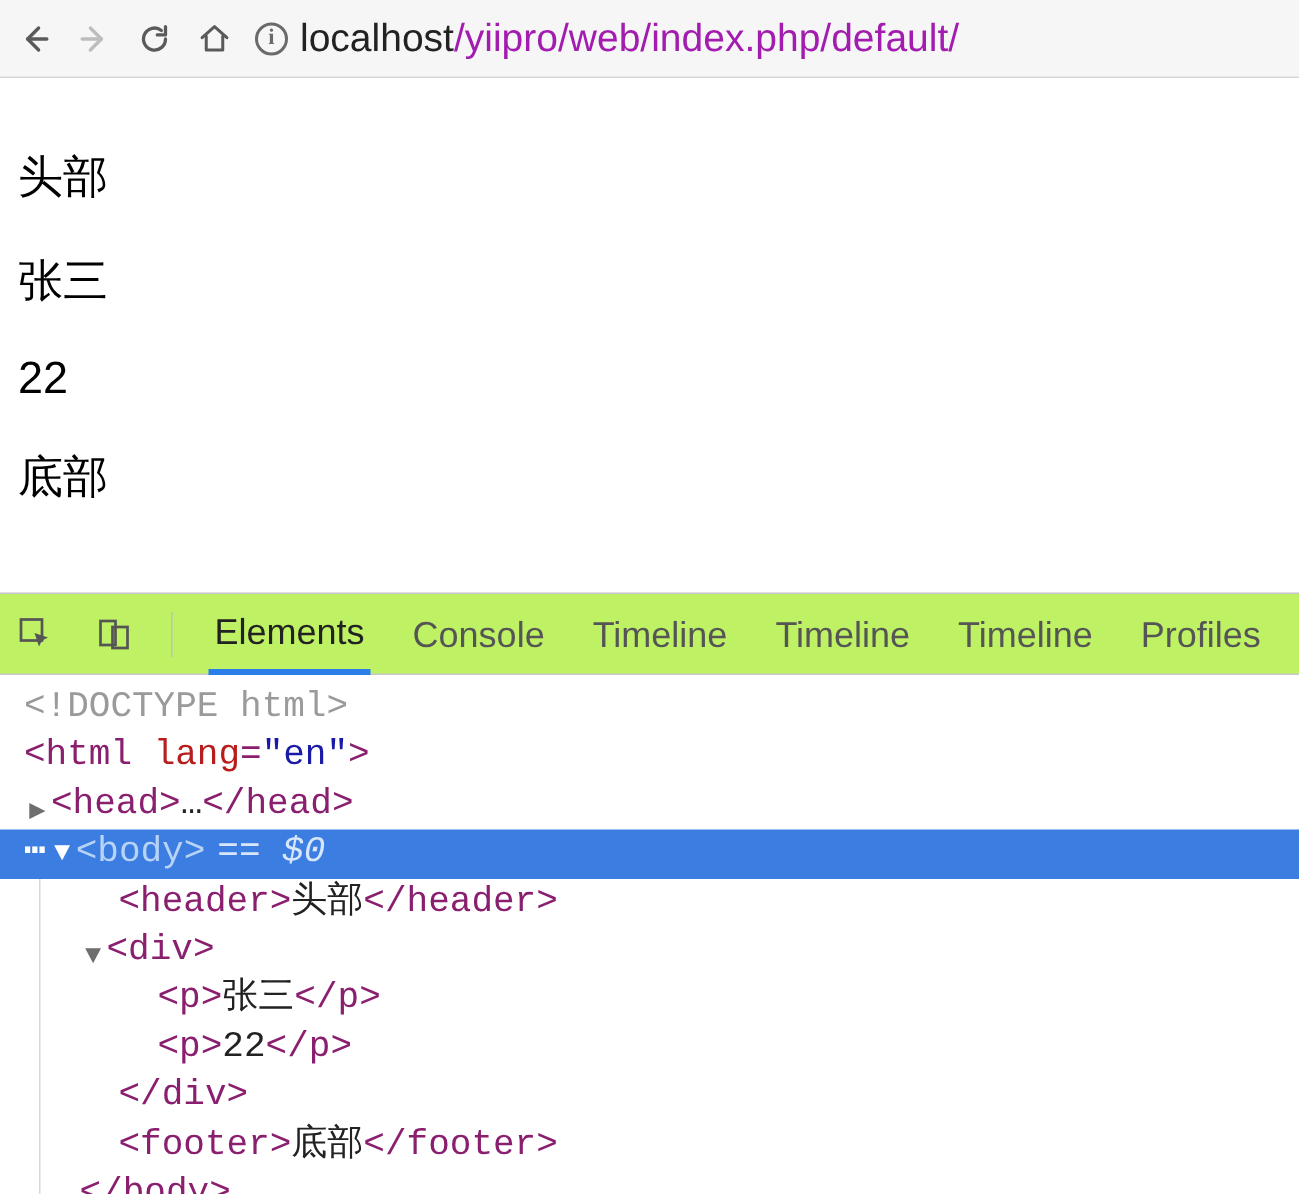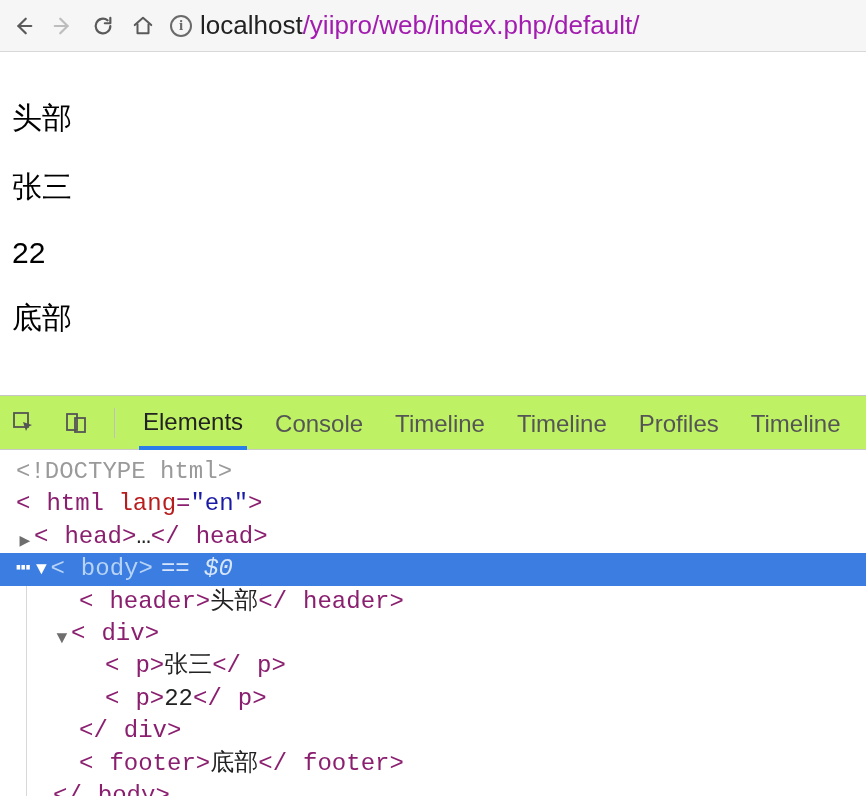--- a/index.html
+++ b/index.html
@@ -100,21 +100,21 @@
     line-height: 1.35;
   }
   .row {
     display: flex;
     align-items: flex-end;
     white-space: pre;
   }
   .indent1 { padding-left: 26px; }
   .indent2 { padding-left: 52px; }
   .indent3 { padding-left: 78px; }
-  .tag-name { color: #8a1f6f; margin-left: 16px; }
+  .tag-name { color: #8a1f6f; }
   .angle { color: #8a1f6f; }
   .attr-name { color: #b91c1c; }
   .attr-val { color: #1a1aa6; }
   .text-node { color: #222; }
   .doctype { color: #9a9a9a; }
   .line { position: relative; }
   .tri { color: #6e6e6e; font-size: 18px; display: inline-block; width: 18px; text-align: center; }
   .hl {
     background: #3b7de0;
     color: #fff;
@@ -186,22 +186,22 @@
       <svg viewBox="0 0 24 24" fill="none" stroke="currentColor" stroke-width="1.8">
           <rect x="3" y="3" width="10" height="16"></rect>
           <rect x="11" y="7" width="10" height="14"></rect>
         </svg>
     </div>
     <div class="dt-sep"></div>
     <div class="dt-tab active">Elements</div>
     <div class="dt-tab">Console</div>
     <div class="dt-tab">Timeline</div>
     <div class="dt-tab">Timeline</div>
+    <div class="dt-tab">Timeline</div>
     <div class="dt-tab">Profiles</div>
-    <div class="dt-tab">Timeline</div>
   </div>
 
   <div class="dt-body">
 
     <div class="row line">
       <span class="doctype">&lt;!DOCTYPE html&gt;</span>
     </div>
 
     <div class="row line">
       <span class="angle">&lt;</span><span class="tag-name">html</span><span> </span><span class="attr-name">lang</span><span class="angle">=</span><span class="attr-val">"en"</span><span class="angle">&gt;</span>

